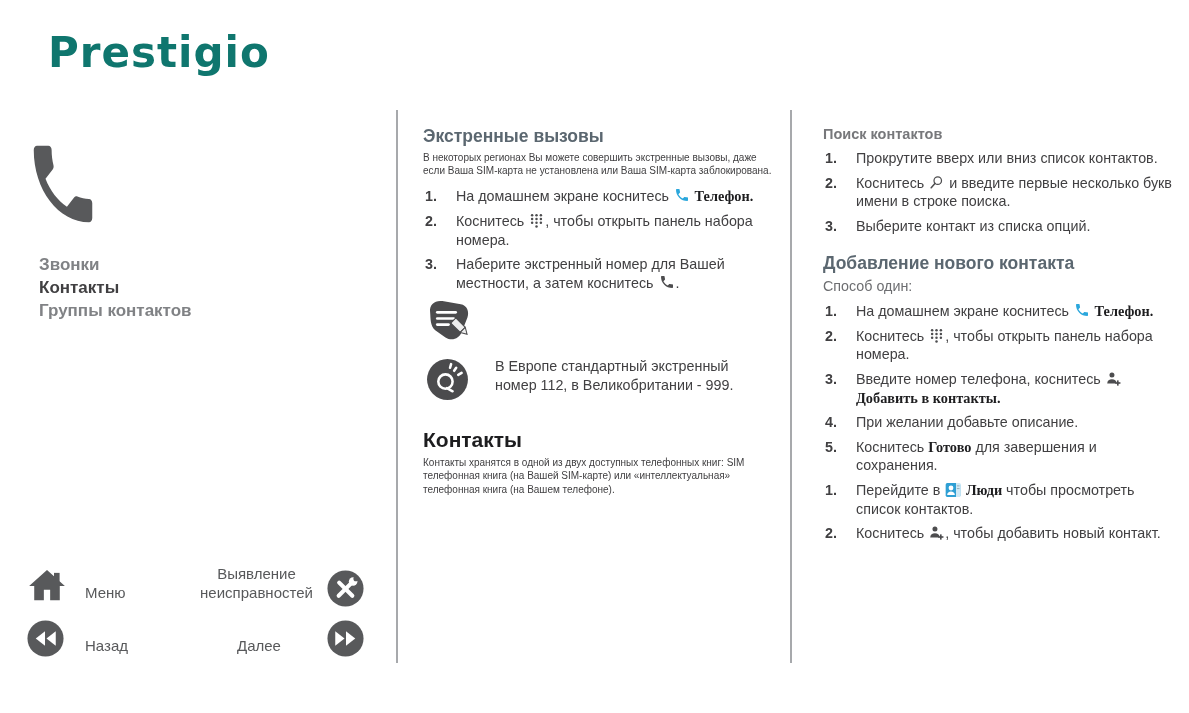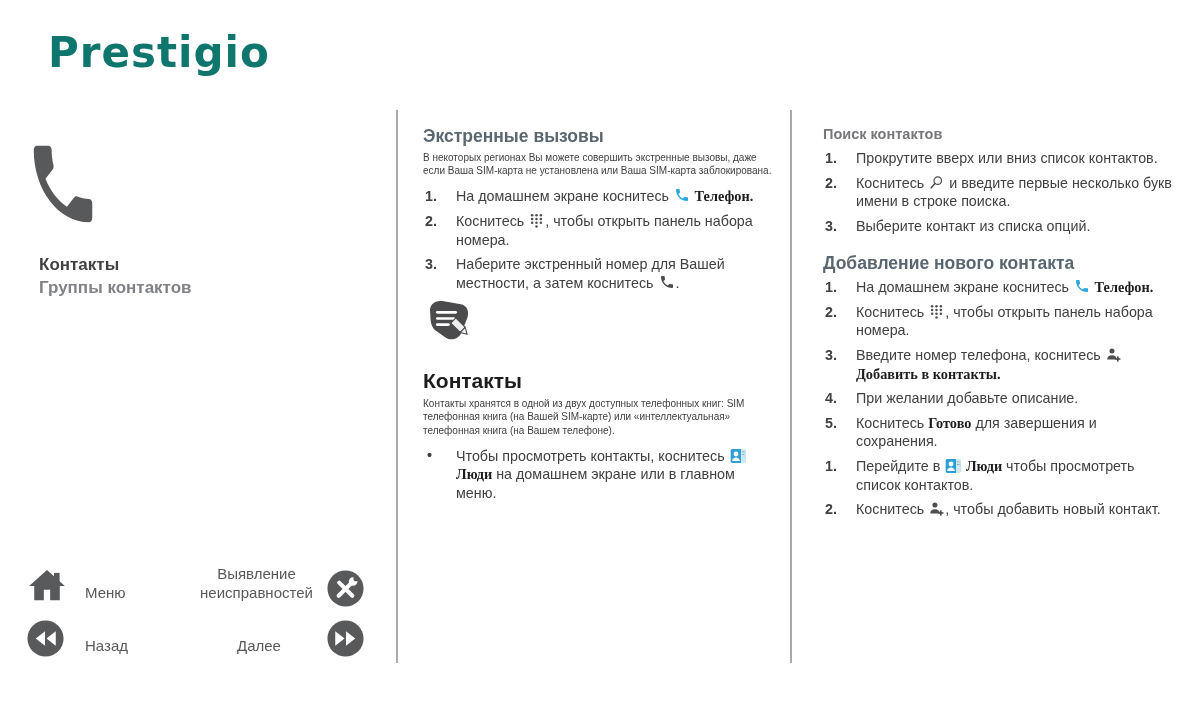--- a/index.html
+++ b/index.html
@@ -70,20 +70,21 @@
 
 <div class="logo">Prestigio</div>
 
 <div class="chapter-icon">
   <svg viewBox="0 0 24 24" preserveAspectRatio="none">
       <path fill="#58595b" d="M6.62 10.79c1.44 2.83 3.76 5.14 6.59 6.59l2.2-2.2c.27-.27.67-.36 1.02-.24 1.12.37 2.33.57 3.57.57.55 0 1 .45 1 1V20c0 .55-.45 1-1 1-9.39 0-17-7.61-17-17 0-.55.45-1 1-1h3.5c.55 0 1 .45 1 1 0 1.25.2 2.45.57 3.57.11.35.03.74-.25 1.02l-2.2 2.2z"></path>
     </svg>
 </div>
 
 <nav class="toc">
+  <div class="toc-item">Звонки</div>
   <div class="toc-item active">Контакты</div>
   <div class="toc-item">Группы контактов</div>
 </nav>
 
 <span class="nav-icon icon-home">
   <svg viewBox="0 0 24 24" fill="#58595b">
       <rect x="16" y="4.5" width="3.2" height="5"></rect>
       <path d="M12 2.8 1.8 12h2.9v8.2h5.5v-6h3.6v6h5.5V12h2.9z"></path>
     </svg>
 </span>
@@ -157,47 +158,53 @@
             <line x1="12" y1="26" x2="23" y2="26"></line>
           </g>
           <g transform="rotate(-45 33 28)">
             <rect x="30" y="20" width="7" height="13" rx="1" fill="#ededed" stroke="#4b4b4d"></rect>
             <polygon points="30,33 37,33 33.5,39" fill="#ededed" stroke="#4b4b4d"></polygon>
           </g>
         </svg>
     </span>
   </div>
 
+  <div class="note">
+    <span class="note-icon">
+      <svg viewBox="0 0 44 44">
+          <circle cx="22" cy="22" r="20" fill="#4b4b4d"></circle>
+          <g stroke="#fff" fill="none" stroke-width="2.5" stroke-linecap="round">
+            <circle cx="20" cy="24" r="7"></circle>
+            <path d="M21.5 30.5 l5.5 3"></path>
+            <line x1="28.5" y1="13.5" x2="30.5" y2="10.5"></line>
+            <line x1="32.5" y1="17.5" x2="35.8" y2="15.5"></line>
+            <line x1="24.5" y1="10.5" x2="25.5" y2="7"></line>
+          </g>
+        </svg>
+    </span>
+    <span class="note-text">В Европе стандартный экстренный номер 112, в Великобритании - 999.</span>
+  </div>
 
   <h1>Контакты</h1>
   <p class="body">Контакты хранятся в одной из двух доступных телефонных книг: SIM телефонная книга (на Вашей SIM-карте) или «интеллектуальная» телефонная книга (на Вашем телефоне).</p>
-  <ul class="bullets">
-      <li>Чтобы просмотреть контакты, коснитесь <span class="inline-icon icon-people"><svg viewBox="0 0 24 24">
-            <rect x="1" y="1.5" width="22" height="21" rx="2.5" fill="#2e9fd4"></rect>
-            <rect x="16.5" y="1.5" width="6.5" height="21" fill="#cfe9f5"></rect>
-            <rect x="17.8" y="5" width="4" height="1.6" fill="#9bb0ba"></rect>
-            <rect x="17.8" y="9" width="4" height="1.6" fill="#9bb0ba"></rect>
-            <circle cx="9" cy="9" r="3.6" fill="#fff"></circle>
-            <path d="M3.2 19.5c0-3.6 2.8-5.4 5.8-5.4s5.8 1.8 5.8 5.4z" fill="#fff"></path>
-          </svg></span><b> Люди</b> на домашнем экране или в главном меню.</li>
-    </ul>
 </section>
 
 <section class="col col-right">
   <h3>Поиск контактов</h3>
   <ol class="steps">
       <li>Прокрутите вверх или вниз список контактов.</li>
       <li>Коснитесь <span class="inline-icon icon-search"><svg viewBox="0 0 24 24" fill="none" stroke="#4d4d4f">
             <circle cx="14" cy="9" r="6" stroke-width="2"></circle>
             <line x1="9.5" y1="13.5" x2="3.5" y2="20.5" stroke-width="2.4" stroke-linecap="round"></line>
           </svg></span> и введите первые несколько букв имени в строке поиска.</li>
       <li>Выберите контакт из списка опций.</li>
     </ol>
 
   <h2 class="mt18">Добавление нового контакта</h2>
+  <div class="method-label">Способ один:</div>
   <ol class="steps">
       <li>На домашнем экране коснитесь <span class="inline-icon icon-phone-blue"><svg viewBox="0 0 24 24">
             <path fill="var(--accent)" d="M6.62 10.79c1.44 2.83 3.76 5.14 6.59 6.59l2.2-2.2c.27-.27.67-.36 1.02-.24 1.12.37 2.33.57 3.57.57.55 0 1 .45 1 1V20c0 .55-.45 1-1 1-9.39 0-17-7.61-17-17 0-.55.45-1 1-1h3.5c.55 0 1 .45 1 1 0 1.25.2 2.45.57 3.57.11.35.03.74-.25 1.02l-2.2 2.2z"></path>
           </svg></span><b> Телефон.</b></li>
       <li>Коснитесь <span class="inline-icon icon-dialpad"><svg viewBox="0 0 24 24" fill="#4d4d4f">
             <circle cx="5" cy="3.5" r="2"></circle>
             <circle cx="12" cy="3.5" r="2"></circle>
             <circle cx="19" cy="3.5" r="2"></circle>
             <circle cx="5" cy="9.5" r="2"></circle>
             <circle cx="12" cy="9.5" r="2"></circle>

